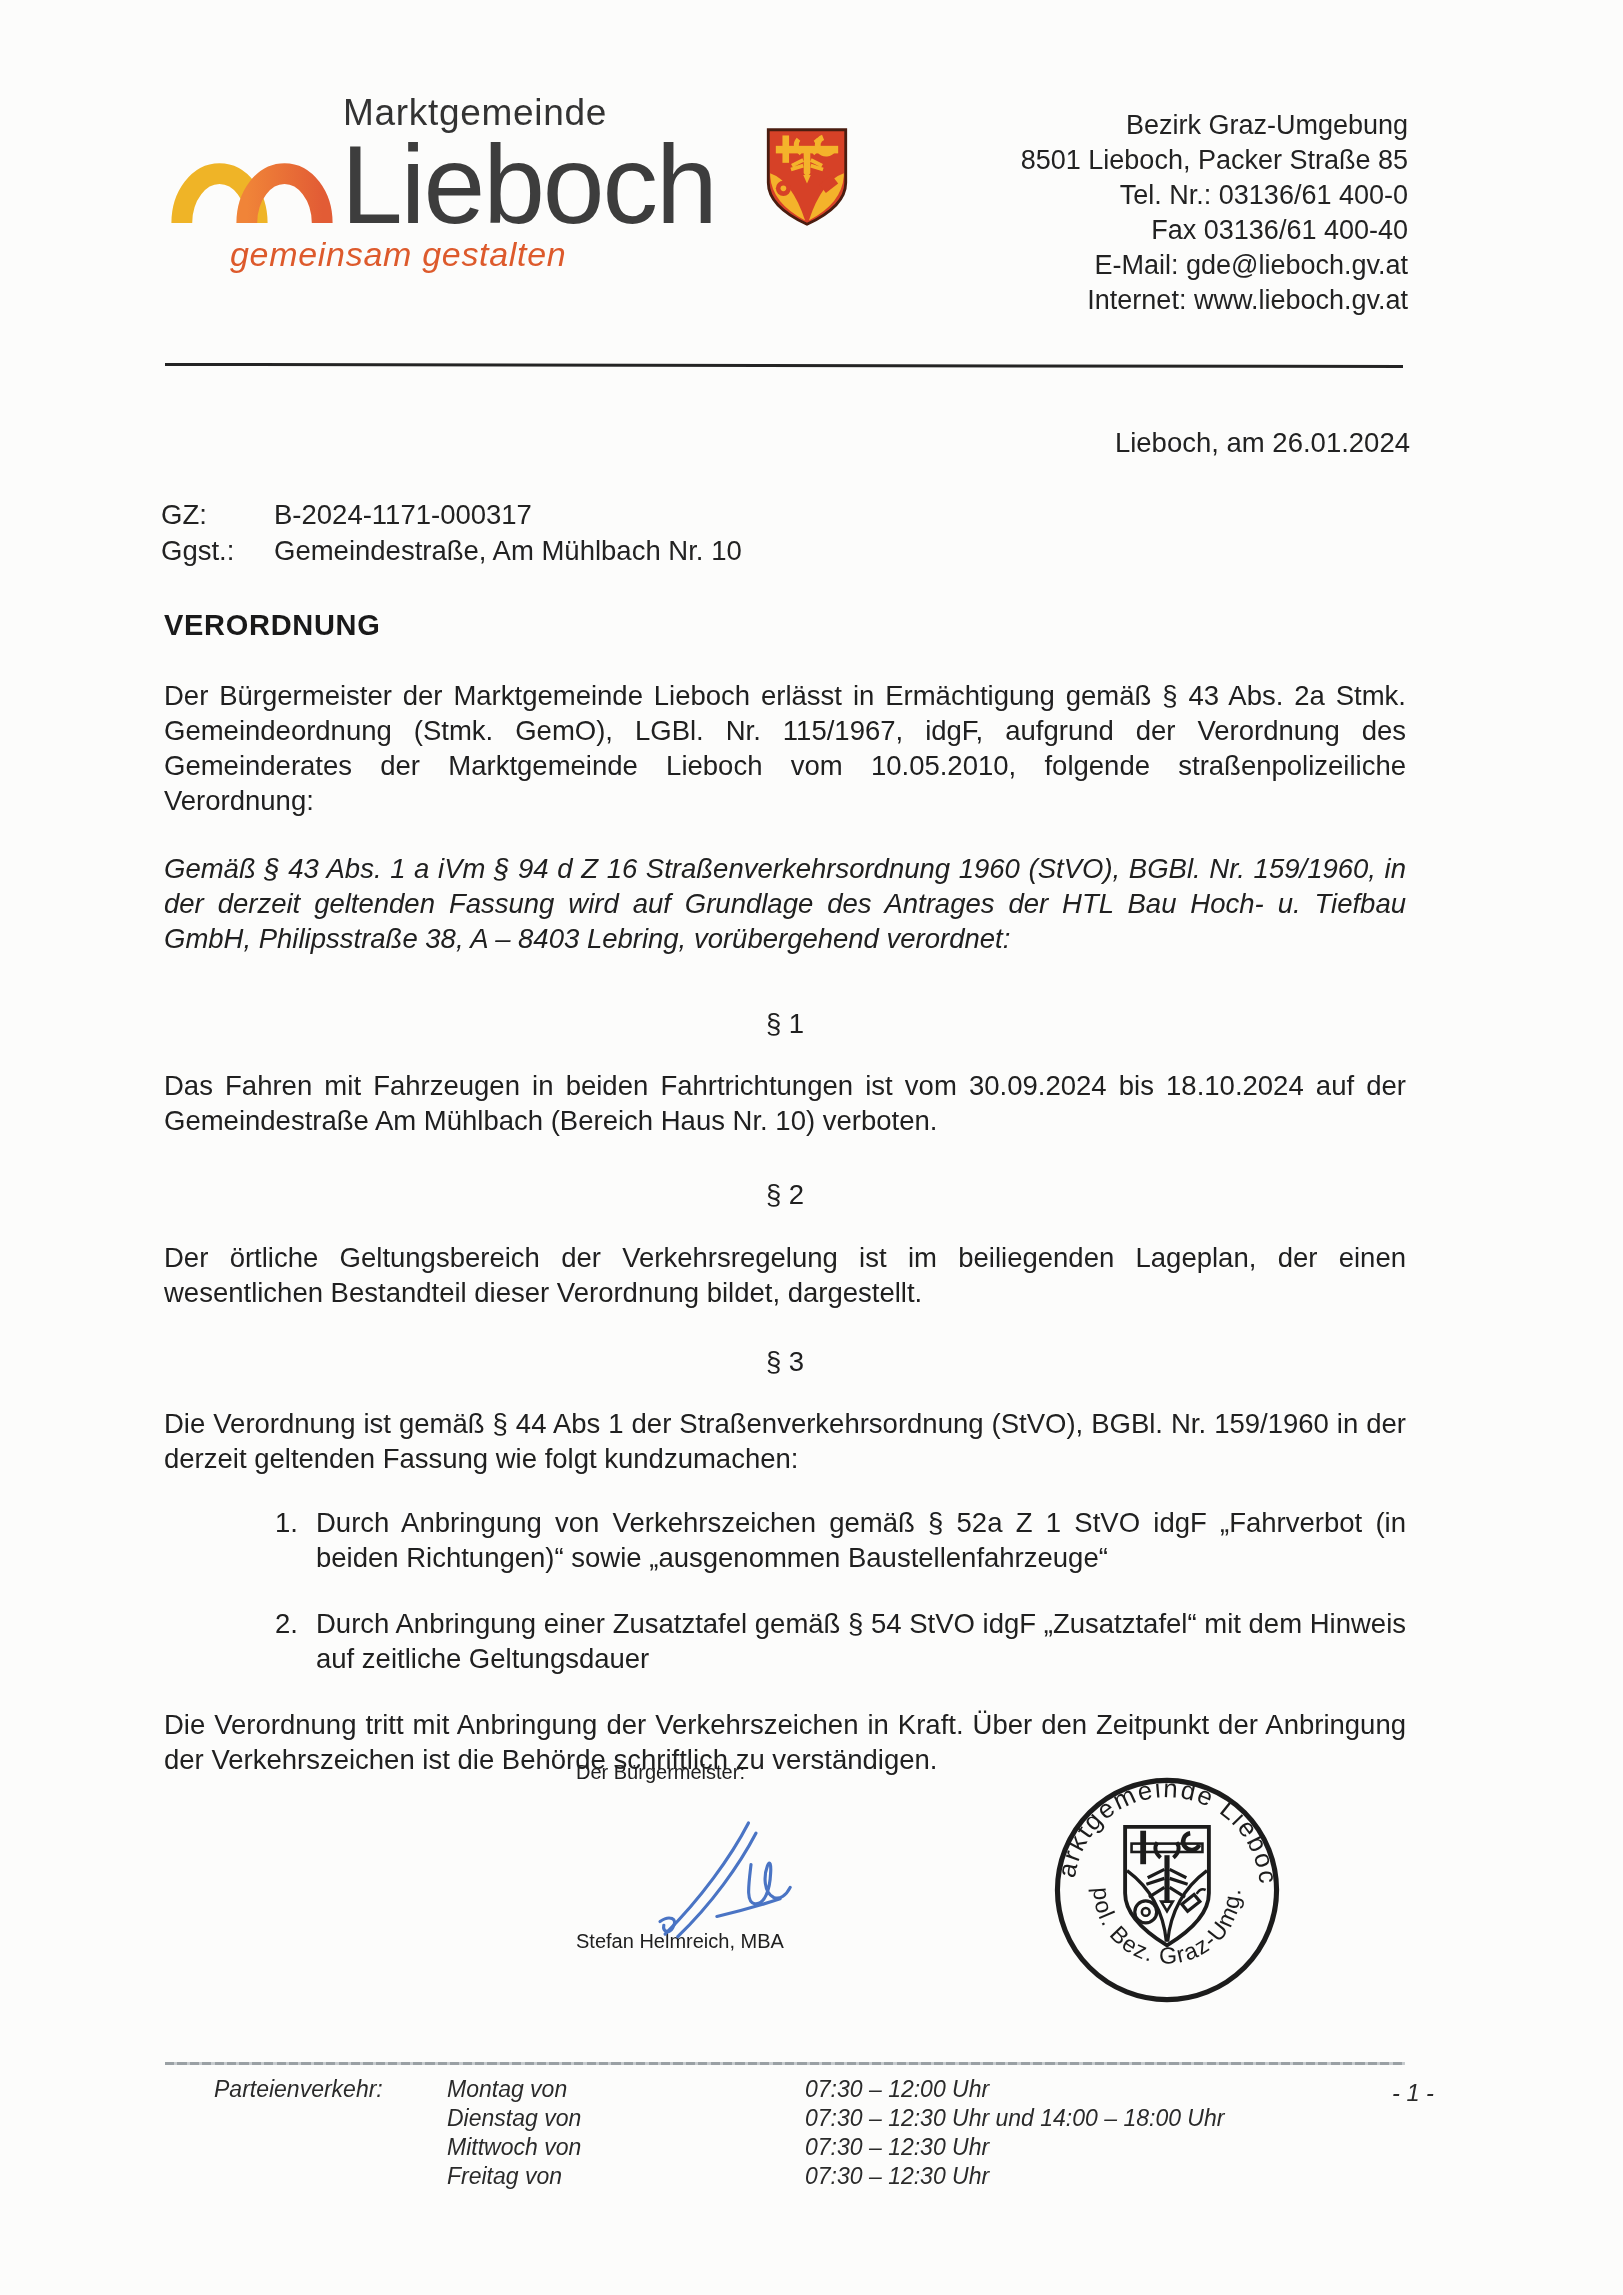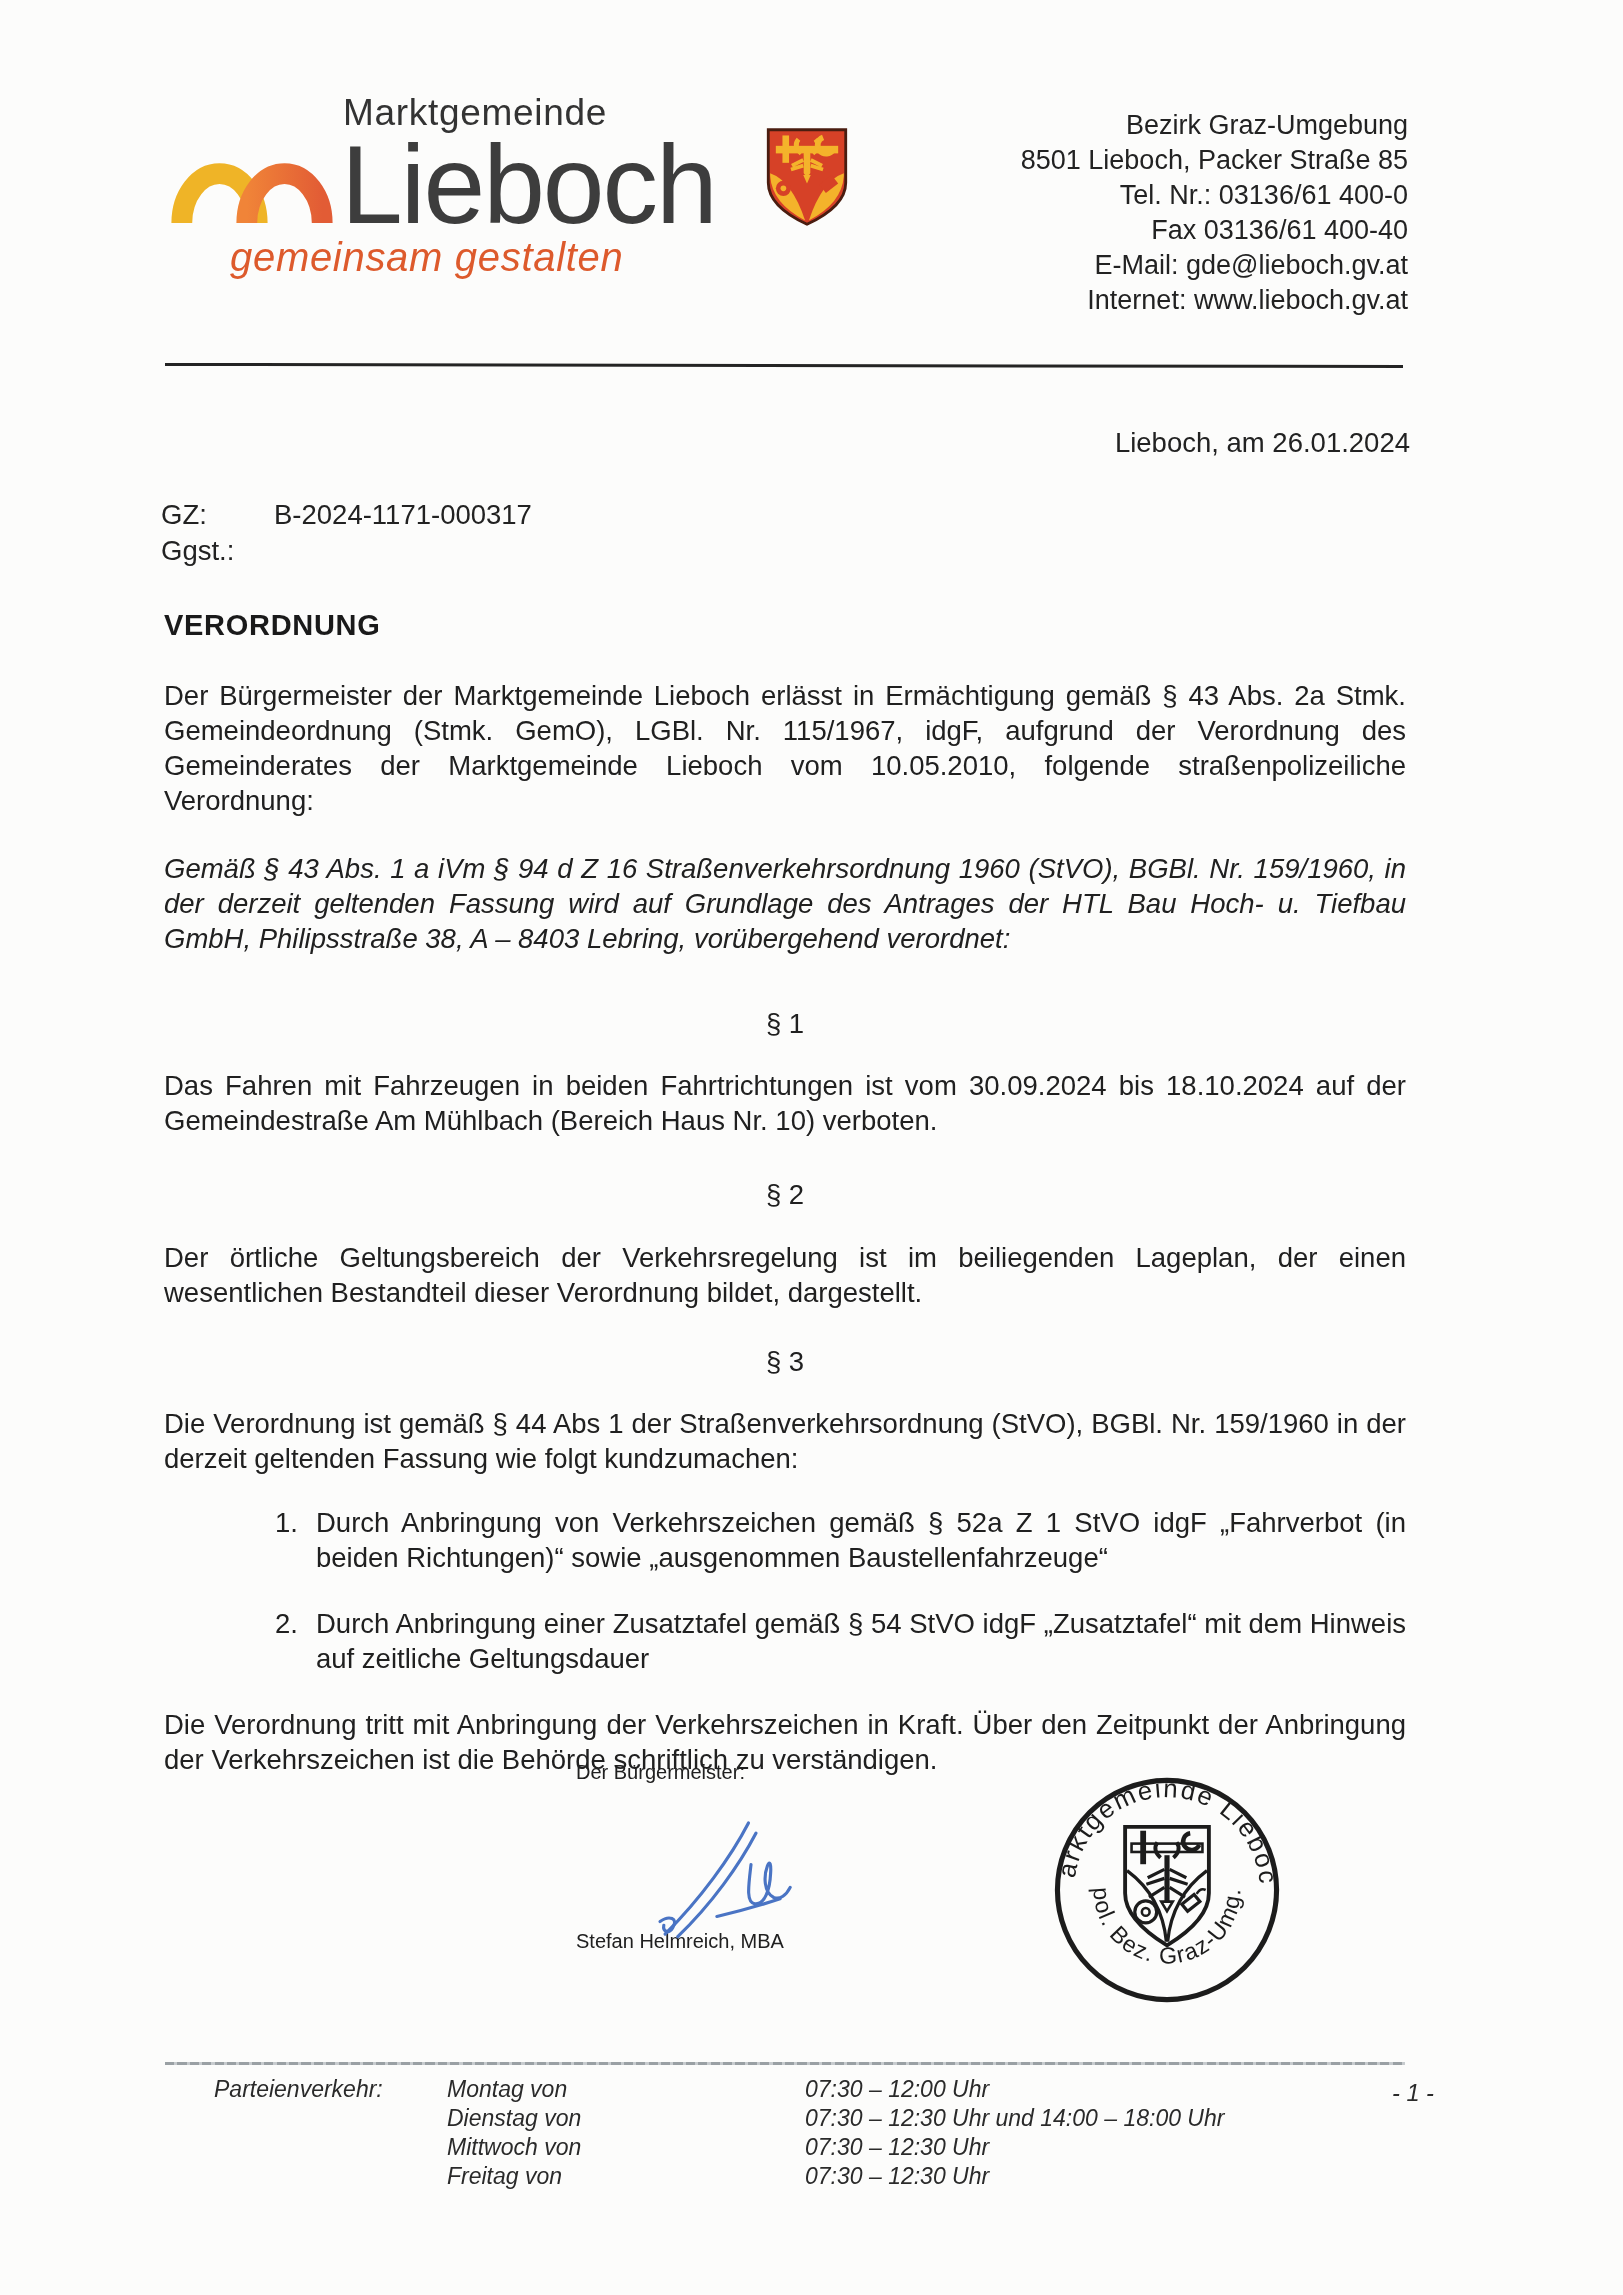--- a/index.html
+++ b/index.html
@@ -8,21 +8,21 @@
     width:1623px;height:2295px;
     background:#fcfcfb;
     font-family:"Liberation Sans", sans-serif;
     color:#1f1f1f;
     overflow:hidden;
   }
   
   .logo-top{position:absolute;left:343px;top:94px;font-size:37px;line-height:1;color:#333;letter-spacing:0.7px;}
   .logo-name{position:absolute;left:341px;top:130px;font-size:111px;line-height:1;color:#3d3d3d;letter-spacing:-2px;}
   .logo-arches{position:absolute;left:171px;top:158px;width:175px;height:65px;}
-  .logo-tagline{position:absolute;left:230px;top:237px;font-size:40px;line-height:1;font-style:italic;color:#dd5a2c;letter-spacing:0.7px;}
+  .logo-tagline{position:absolute;left:230px;top:237px;font-size:34px;line-height:1;font-style:italic;color:#dd5a2c;letter-spacing:0.7px;}
   .coat{position:absolute;left:764px;top:126px;width:86px;height:102px;}
   .contact{position:absolute;right:215px;top:108px;text-align:right;font-size:27px;line-height:35px;color:#222;}
   .sep-top{position:absolute;left:165px;top:364px;width:1238px;height:2.6px;background:#242424;transform:rotate(0.1deg);}
   
   .dateline{position:absolute;right:213px;top:427px;font-size:27.5px;color:#222;}
   .meta{position:absolute;left:161px;top:497px;font-size:27.5px;line-height:36px;color:#222;}
   .meta-row{display:flex;}
   .meta-label{width:113px;flex:none;}
   
   .body{position:absolute;left:164px;top:584px;width:1242px;font-size:27.5px;line-height:35px;color:#202020;}
@@ -106,20 +106,21 @@
 
   <div class="dateline">Lieboch, am 26.01.2024</div>
 
   <div class="meta">
     <div class="meta-row">
       <div class="meta-label">GZ:</div>
       <div>B-2024-1171-000317</div>
     </div>
     <div class="meta-row">
       <div class="meta-label">Ggst.:</div>
+      <div>Gemeindestraße, Am Mühlbach Nr. 10</div>
     </div>
   </div>
 
   <div class="body">
     <div class="doc-title">VERORDNUNG</div>
 
     <p class="p p-intro1">Der Bürgermeister der Marktgemeinde Lieboch erlässt in Ermächtigung gemäß § 43 Abs. 2a Stmk. Gemeindeordnung (Stmk. GemO), LGBl. Nr. 115/1967, idgF, aufgrund der Verordnung des Gemeinderates der Marktgemeinde Lieboch vom 10.05.2010, folgende straßenpolizeiliche Verordnung:</p>
     <p class="p p-intro2">Gemäß § 43 Abs. 1 a iVm § 94 d Z 16 Straßenverkehrsordnung 1960 (StVO), BGBl. Nr. 159/1960, in der derzeit geltenden Fassung wird auf Grundlage des Antrages der HTL Bau Hoch- u. Tiefbau GmbH, Philipsstraße 38, A – 8403 Lebring, vorübergehend verordnet:</p>
 
     <div class="sec-h sec-h-1">§ 1</div>

